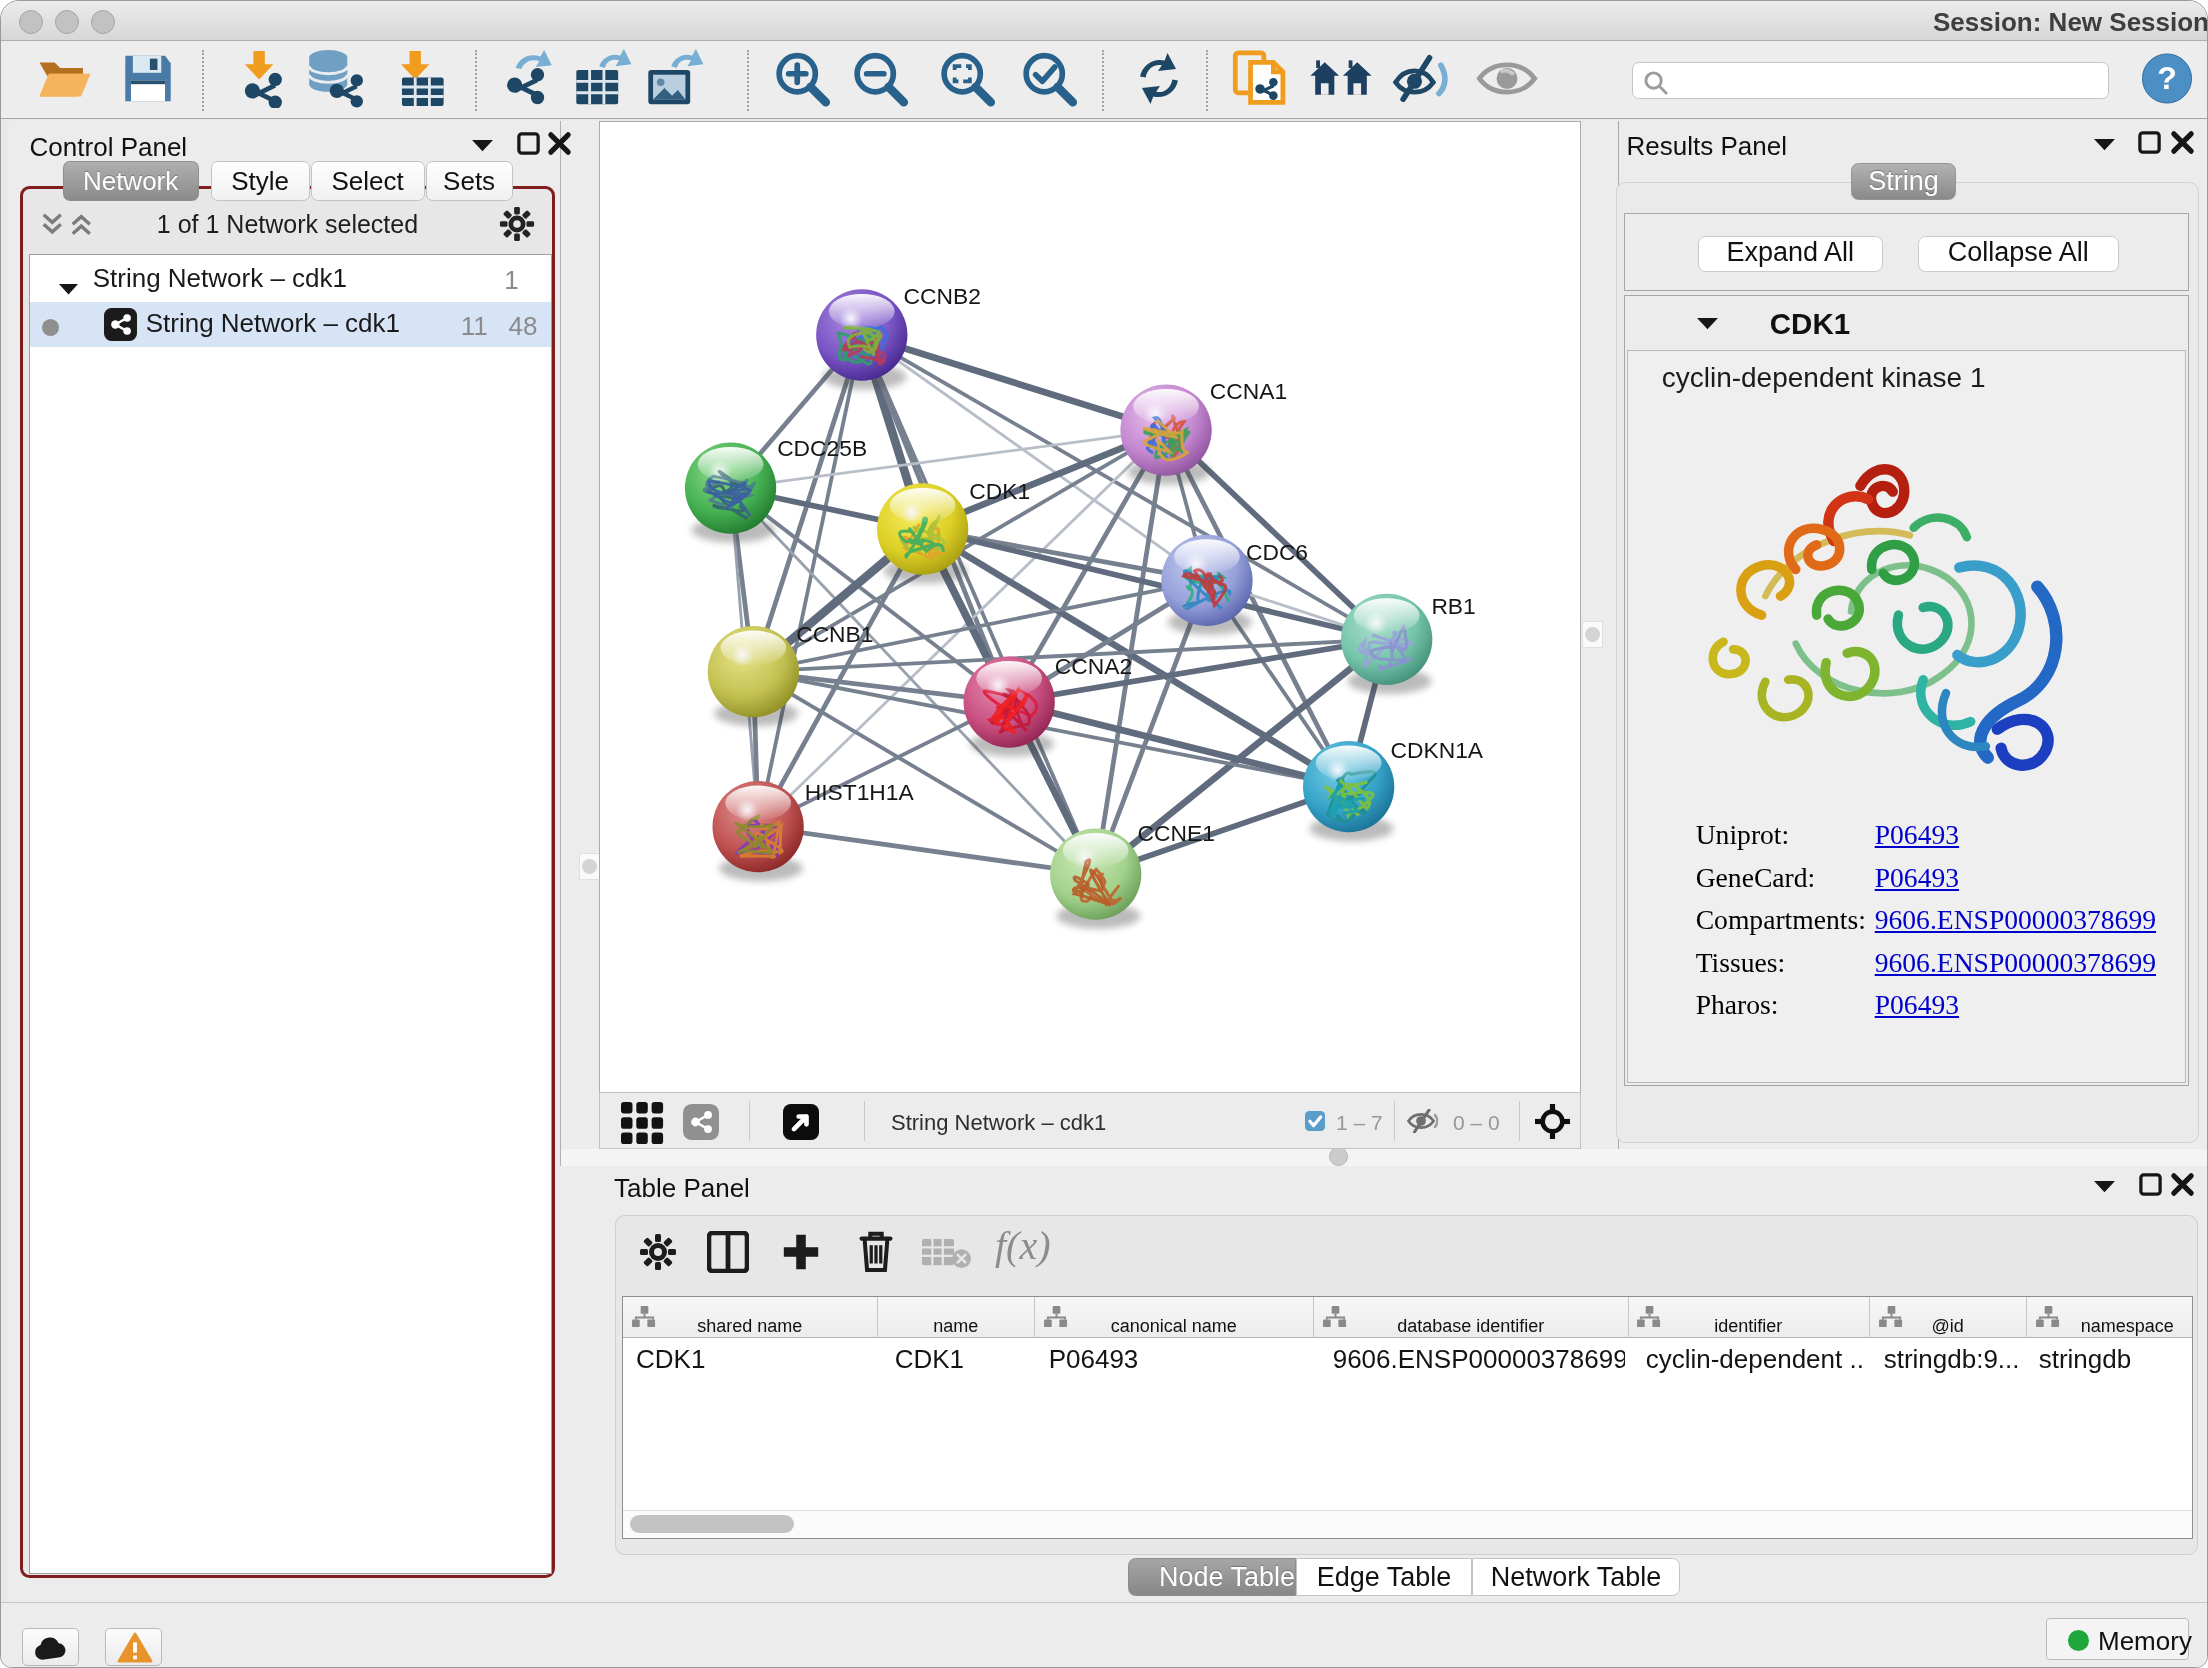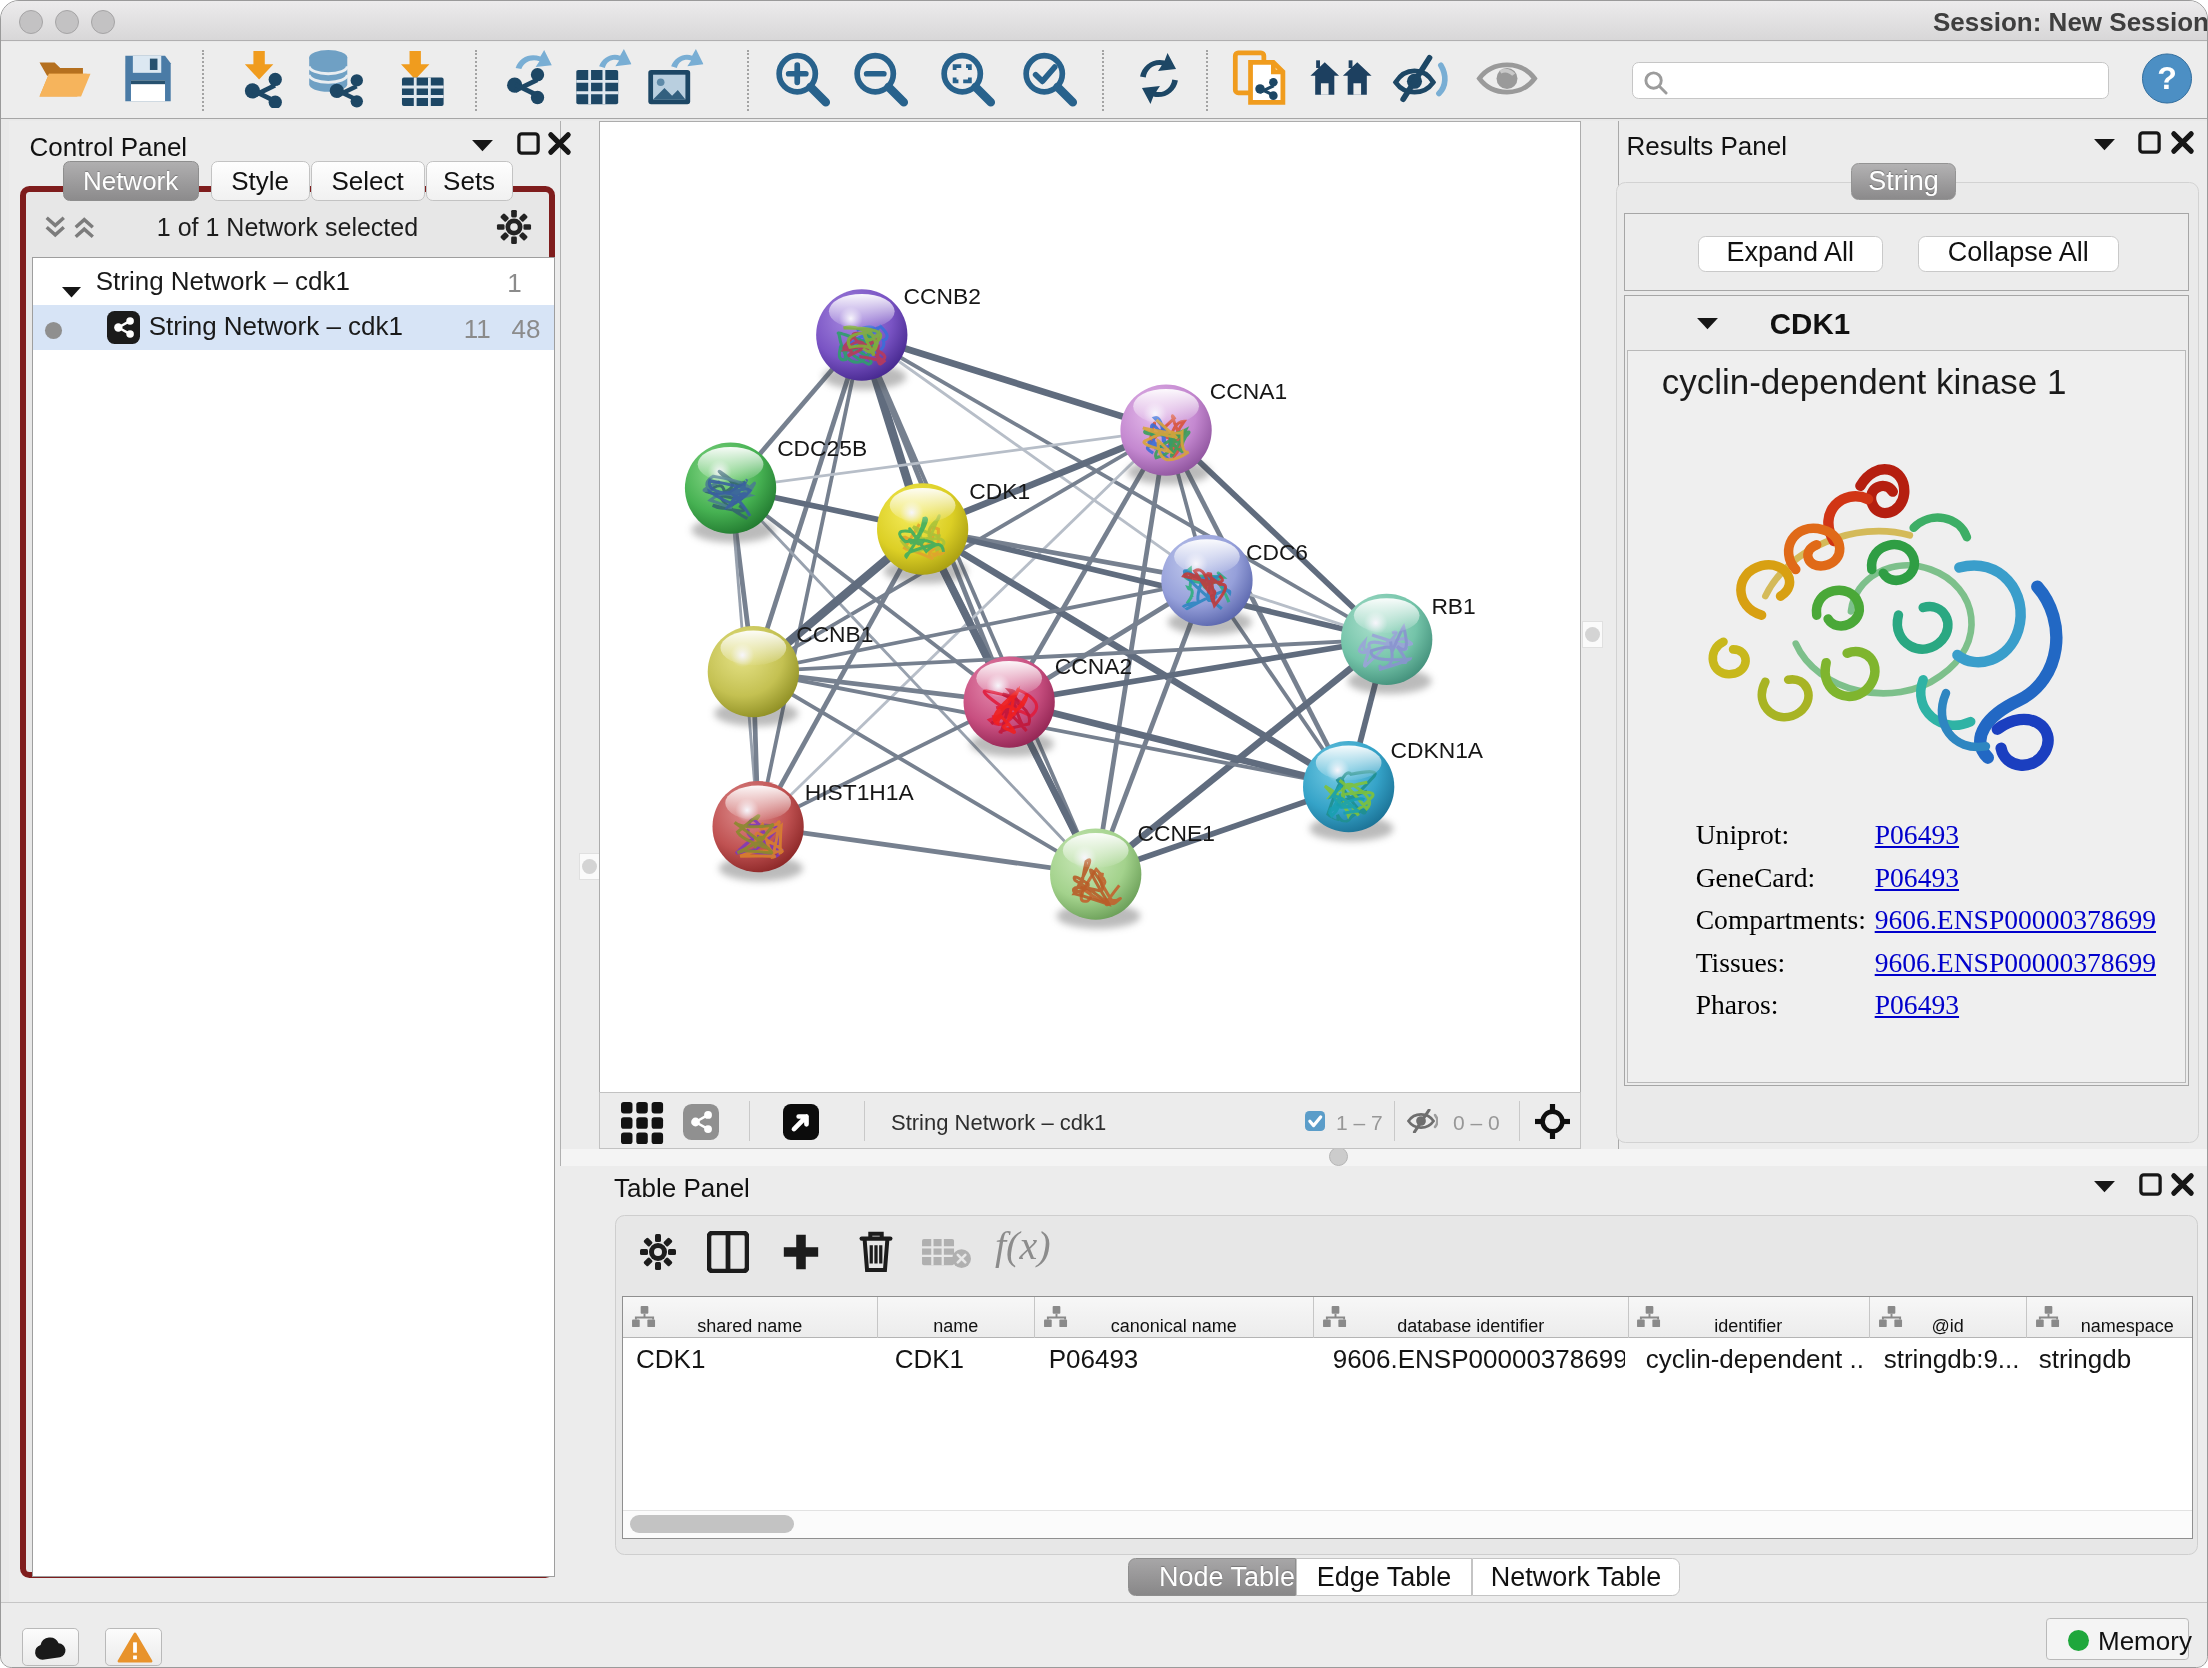--- a/index.html
+++ b/index.html
@@ -29,21 +29,21 @@
   .panel-title { position:absolute; font-size:26px; color:#111; }
   .pt-btn { position:absolute; }
 
   
   #control-panel { position:absolute; left:7.6px; top:120px; width:552px; height:1481px; background:#ececec; border-right:1px solid #b0b0b0; }
   .cp-tab { position:absolute; top:40px; z-index:2; height:40px; border-radius:6.7px; font-size:26px; text-align:center;
     border:1px solid #c3c3c3; background:linear-gradient(#fefefe,#f1f1f1); color:#111; line-height:38px; }
   .cp-tab.sel { background:linear-gradient(#b0afb0,#8c8b8c); color:#fff; border-color:#8e8e8e;
     text-shadow:0 -1px 1px rgba(0,0,0,.25); }
   #cp-sub { position:absolute; left:11.4px; top:65px; z-index:1; width:535px; height:1392px; background:#e7e7e7;
-    border:6px solid #7f1d1d; border-radius:9.5px; }
+    border:3px solid #7f1d1d; border-radius:9.5px; }
   #cp-selrow { position:absolute; left:0; top:13.3px; width:100%; height:49px; }
   #cp-selection { position:absolute; width:100%; text-align:center; top:7.6px; font-size:25px; color:#1d1d1d; }
   #cp-list { position:absolute; left:5.7px; top:65px; width:523px; height:1320px; background:#ffffff; border:1px solid #9e9e9e; }
   .tree-row { position:absolute; left:0; width:100%; height:45px; font-size:26px; }
   .tree-count { position:absolute; color:#8b8b8b; text-align:right; top:8.6px; }
 
   
   #net-canvas { position:absolute; left:598px; top:120px; width:982px; height:971px; background:#ffffff;
     border:1px solid #acacac; border-bottom:none; }
   #net-toolbar { position:absolute; left:598px; top:1091px; width:982px; height:57px; background:#ececec;
@@ -69,21 +69,21 @@
   #rp-tab { position:absolute; left:232px; top:42px; width:105px; height:37px; border-radius:7.6px;
     background:linear-gradient(#b3b2b3,#8b8a8b); border:1px solid #949494; color:#fff; font-size:27px;
     text-align:center; line-height:35px; text-shadow:0 -1px 1px rgba(0,0,0,.3); z-index:3; }
   #rp-box1 { position:absolute; left:6.7px; top:30px; width:565px; height:78px; border:1px solid #a6a6a6; background:#ececec; }
   .rp-btn { position:absolute; top:22px; height:36px; background:#ffffff; border:1px solid #c9c9c9; border-radius:7.6px;
     font-size:27px; text-align:center; color:#111; }
   #rp-box2 { position:absolute; left:6.7px; top:112px; width:565px; height:791px; border:1px solid #a6a6a6; background:#ececec; }
   #rp-cdk1-hdr { position:absolute; left:0; top:0; width:100%; height:54px; }
   #rp-cdk1-label { position:absolute; left:145px; top:11.4px; font-size:29.5px; font-weight:700; color:#111; }
   #rp-content { position:absolute; left:1.9px; top:54px; width:559px; height:733px; border:1px solid #b9b9b9; background:#efefef; overflow:hidden; }
-  #rp-desc { position:absolute; left:34px; top:11.4px; font-size:35px; color:#1b1b1b; }
+  #rp-desc { position:absolute; left:34px; top:11.4px; font-size:28px; color:#1b1b1b; }
   #rp-ribbon { position:absolute; left:46px; top:93px; }
   #crosslinks { position:absolute; left:0px; top:457px; width:100%; font-family:"Liberation Serif", serif; }
   #crosslinks h3 { font-size:29.5px; margin-left:48px; color:#000; }
   .cl-row { position:relative; margin:11.4px 0 0 68px; font-size:27.6px; height:31px; }
   .cl-label { position:absolute; left:0; color:#000; }
   .cl-link { position:absolute; left:179px; color:#0000cc; text-decoration:underline; }
 
   
   #table-panel { position:absolute; left:559px; top:1165px; width:1649px; height:436px; background:#ececec; }
   #tp-sub { position:absolute; left:55px; top:49px; width:1583px; height:340px; background:#e7e7e7;

